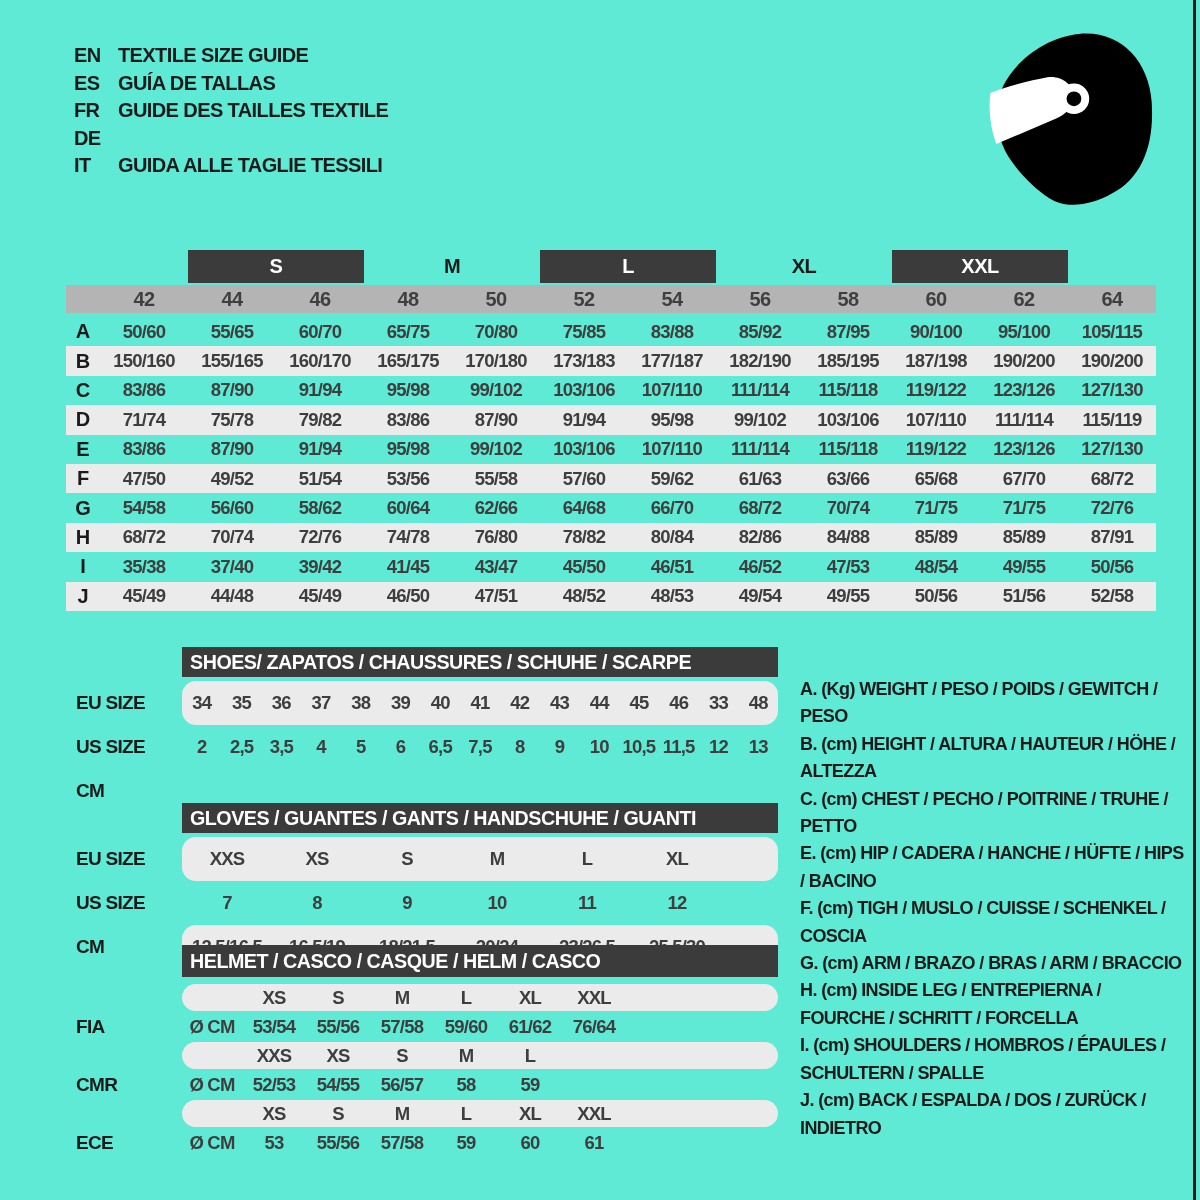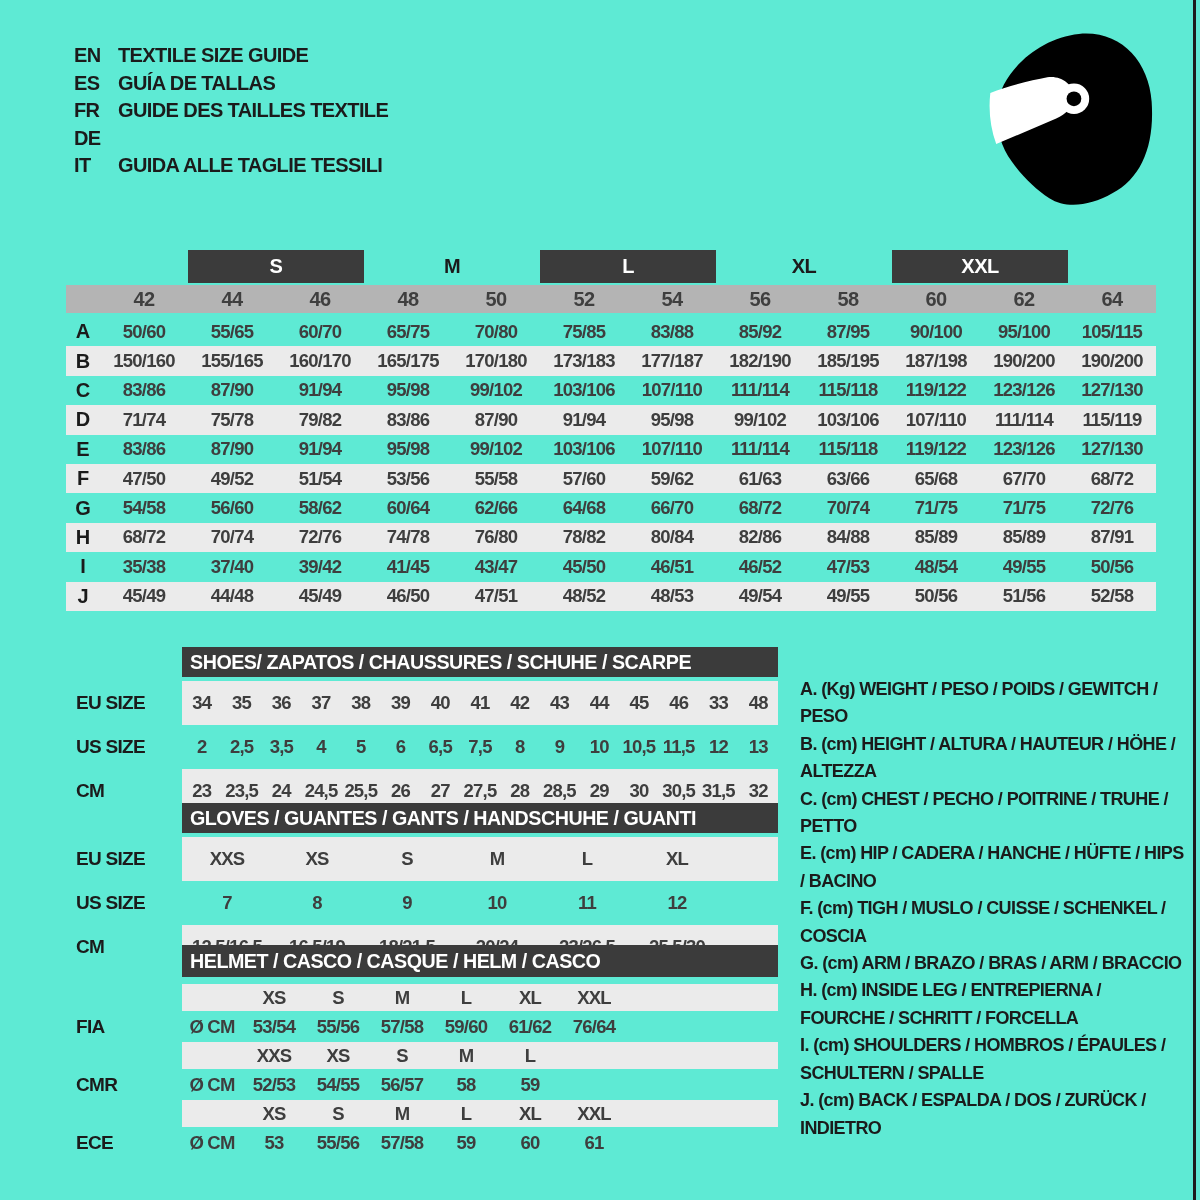--- a/index.html
+++ b/index.html
@@ -23,21 +23,21 @@
   .data-row.striped{background:#ebebeb;}
   .row-label{display:flex;align-items:center;justify-content:center;font-size:20px;color:#1b1b1b;}
   .cell{display:flex;align-items:center;justify-content:center;font-size:18.5px;color:#3e3e3e;letter-spacing:-0.8px;white-space:nowrap;}
   
   .section{position:absolute;left:66px;width:712px;}
   .sec-bar{margin-left:116px;width:596px;height:30px;background:#3b3b3b;color:#fff;display:flex;align-items:center;box-sizing:border-box;padding-left:8px;}
   .sec-bar span{display:inline-block;font-size:20.5px;letter-spacing:-0.5px;transform:scaleX(0.96);transform-origin:left center;white-space:nowrap;}
   .sec-row{display:flex;height:44px;}
   .sec-label{width:116px;display:flex;align-items:center;box-sizing:border-box;padding-left:10px;font-size:19px;letter-spacing:-0.7px;}
   .sec-content{width:596px;display:grid;}
-  .sec-content.striped{background:#ebebeb;}
+  .sec-content.striped{background:#ebebeb;border-radius:14px;}
   .cols15{grid-template-columns:repeat(15,1fr);}
   .cols6{grid-template-columns:repeat(6,90px);}
   .helmet-cols{grid-template-columns:60px repeat(6,64px) 1fr;}
   .sec-row.h-sizes{height:27px;}
   .sec-row.h-data{height:31px;}
   
   .legend{position:absolute;left:800px;top:676px;width:390px;}
   .legend-item{font-size:18px;line-height:27.4px;letter-spacing:-0.6px;}
   .edge-line{position:absolute;left:1193px;top:0;width:2.5px;height:1200px;background:#1c1c1c;}
 </style>
@@ -295,37 +295,20 @@
             <div class="cell">9</div>
             <div class="cell">10</div>
             <div class="cell">10,5</div>
             <div class="cell">11,5</div>
             <div class="cell">12</div>
             <div class="cell">13</div>
           </div>
         </div>
         <div class="sec-row">
           <div class="sec-label">CM</div>
-          <div class="sec-content cols15 striped">
-            <div class="cell">23</div>
-            <div class="cell">23,5</div>
-            <div class="cell">24</div>
-            <div class="cell">24,5</div>
-            <div class="cell">25,5</div>
-            <div class="cell">26</div>
-            <div class="cell">27</div>
-            <div class="cell">27,5</div>
-            <div class="cell">28</div>
-            <div class="cell">28,5</div>
-            <div class="cell">29</div>
-            <div class="cell">30</div>
-            <div class="cell">30,5</div>
-            <div class="cell">31,5</div>
-            <div class="cell">32</div>
-          </div>
         </div>
       </div>
   </div>
 
   <div class="section" style="top:803px;">
     <div class="sec-bar">
       <span>GLOVES / GUANTES / GANTS / HANDSCHUHE / GUANTI</span>
     </div>
     <div style="height:4px;"></div>
     <div id="gloves-rows">

